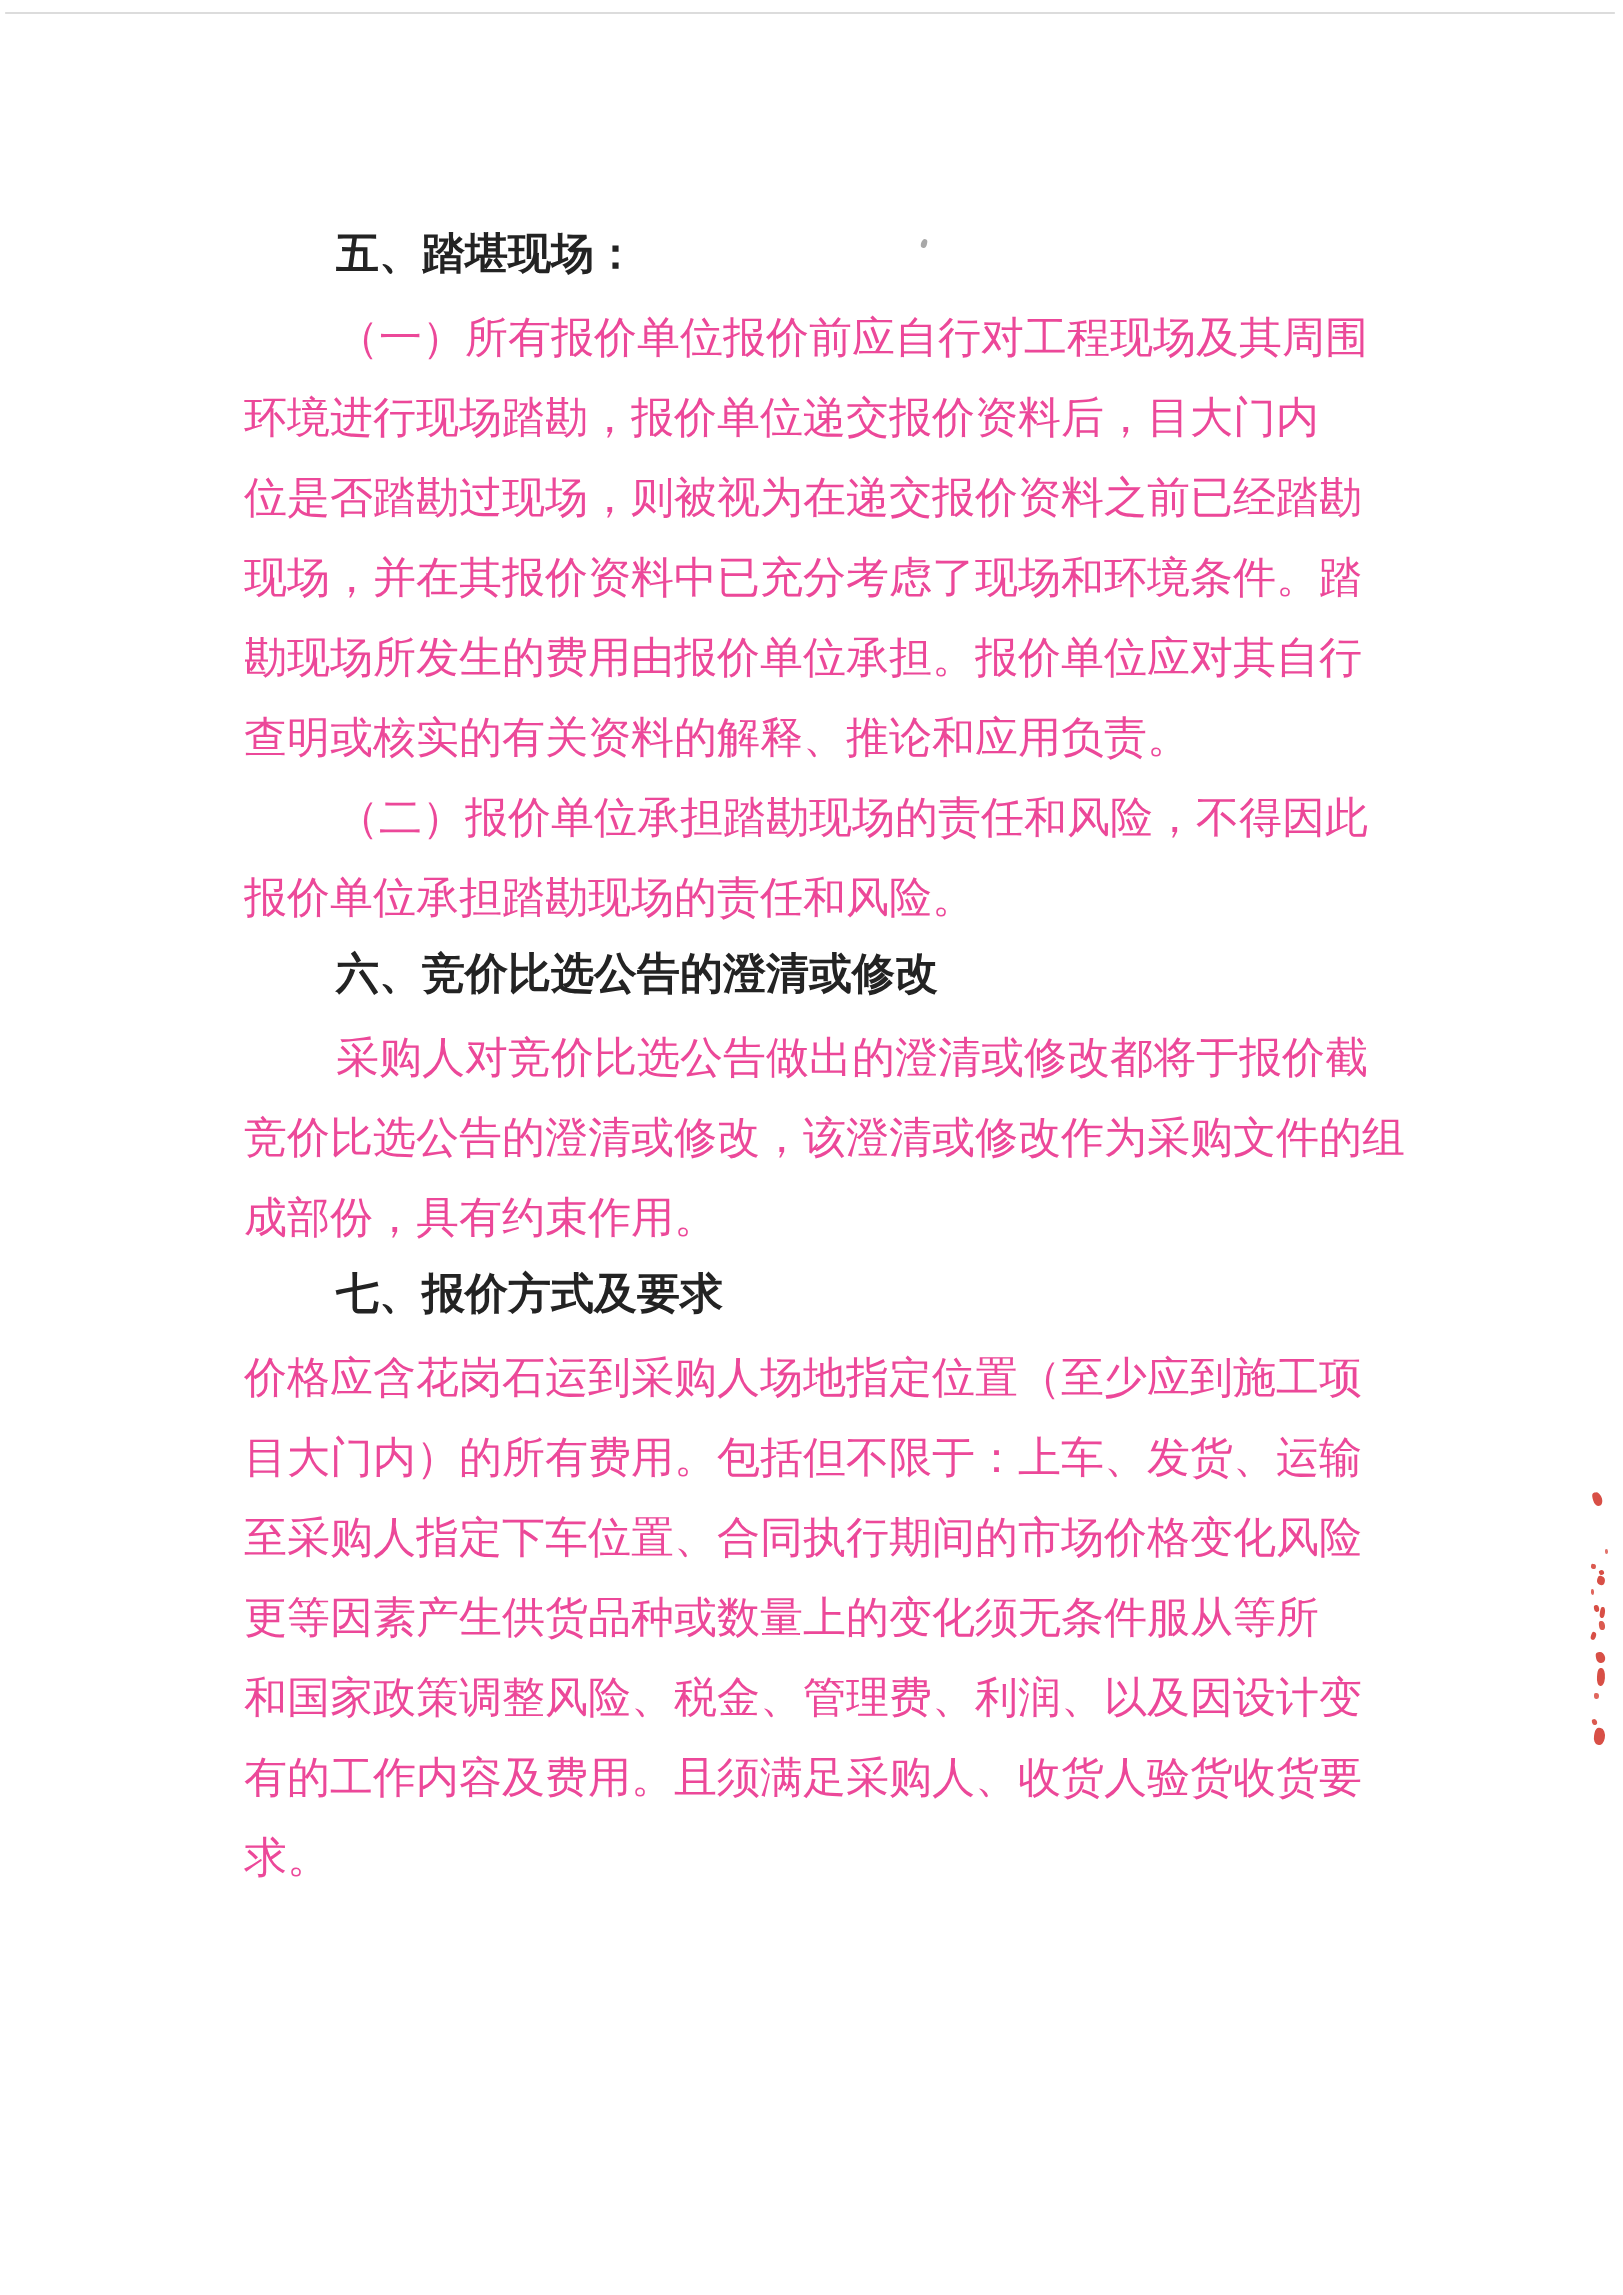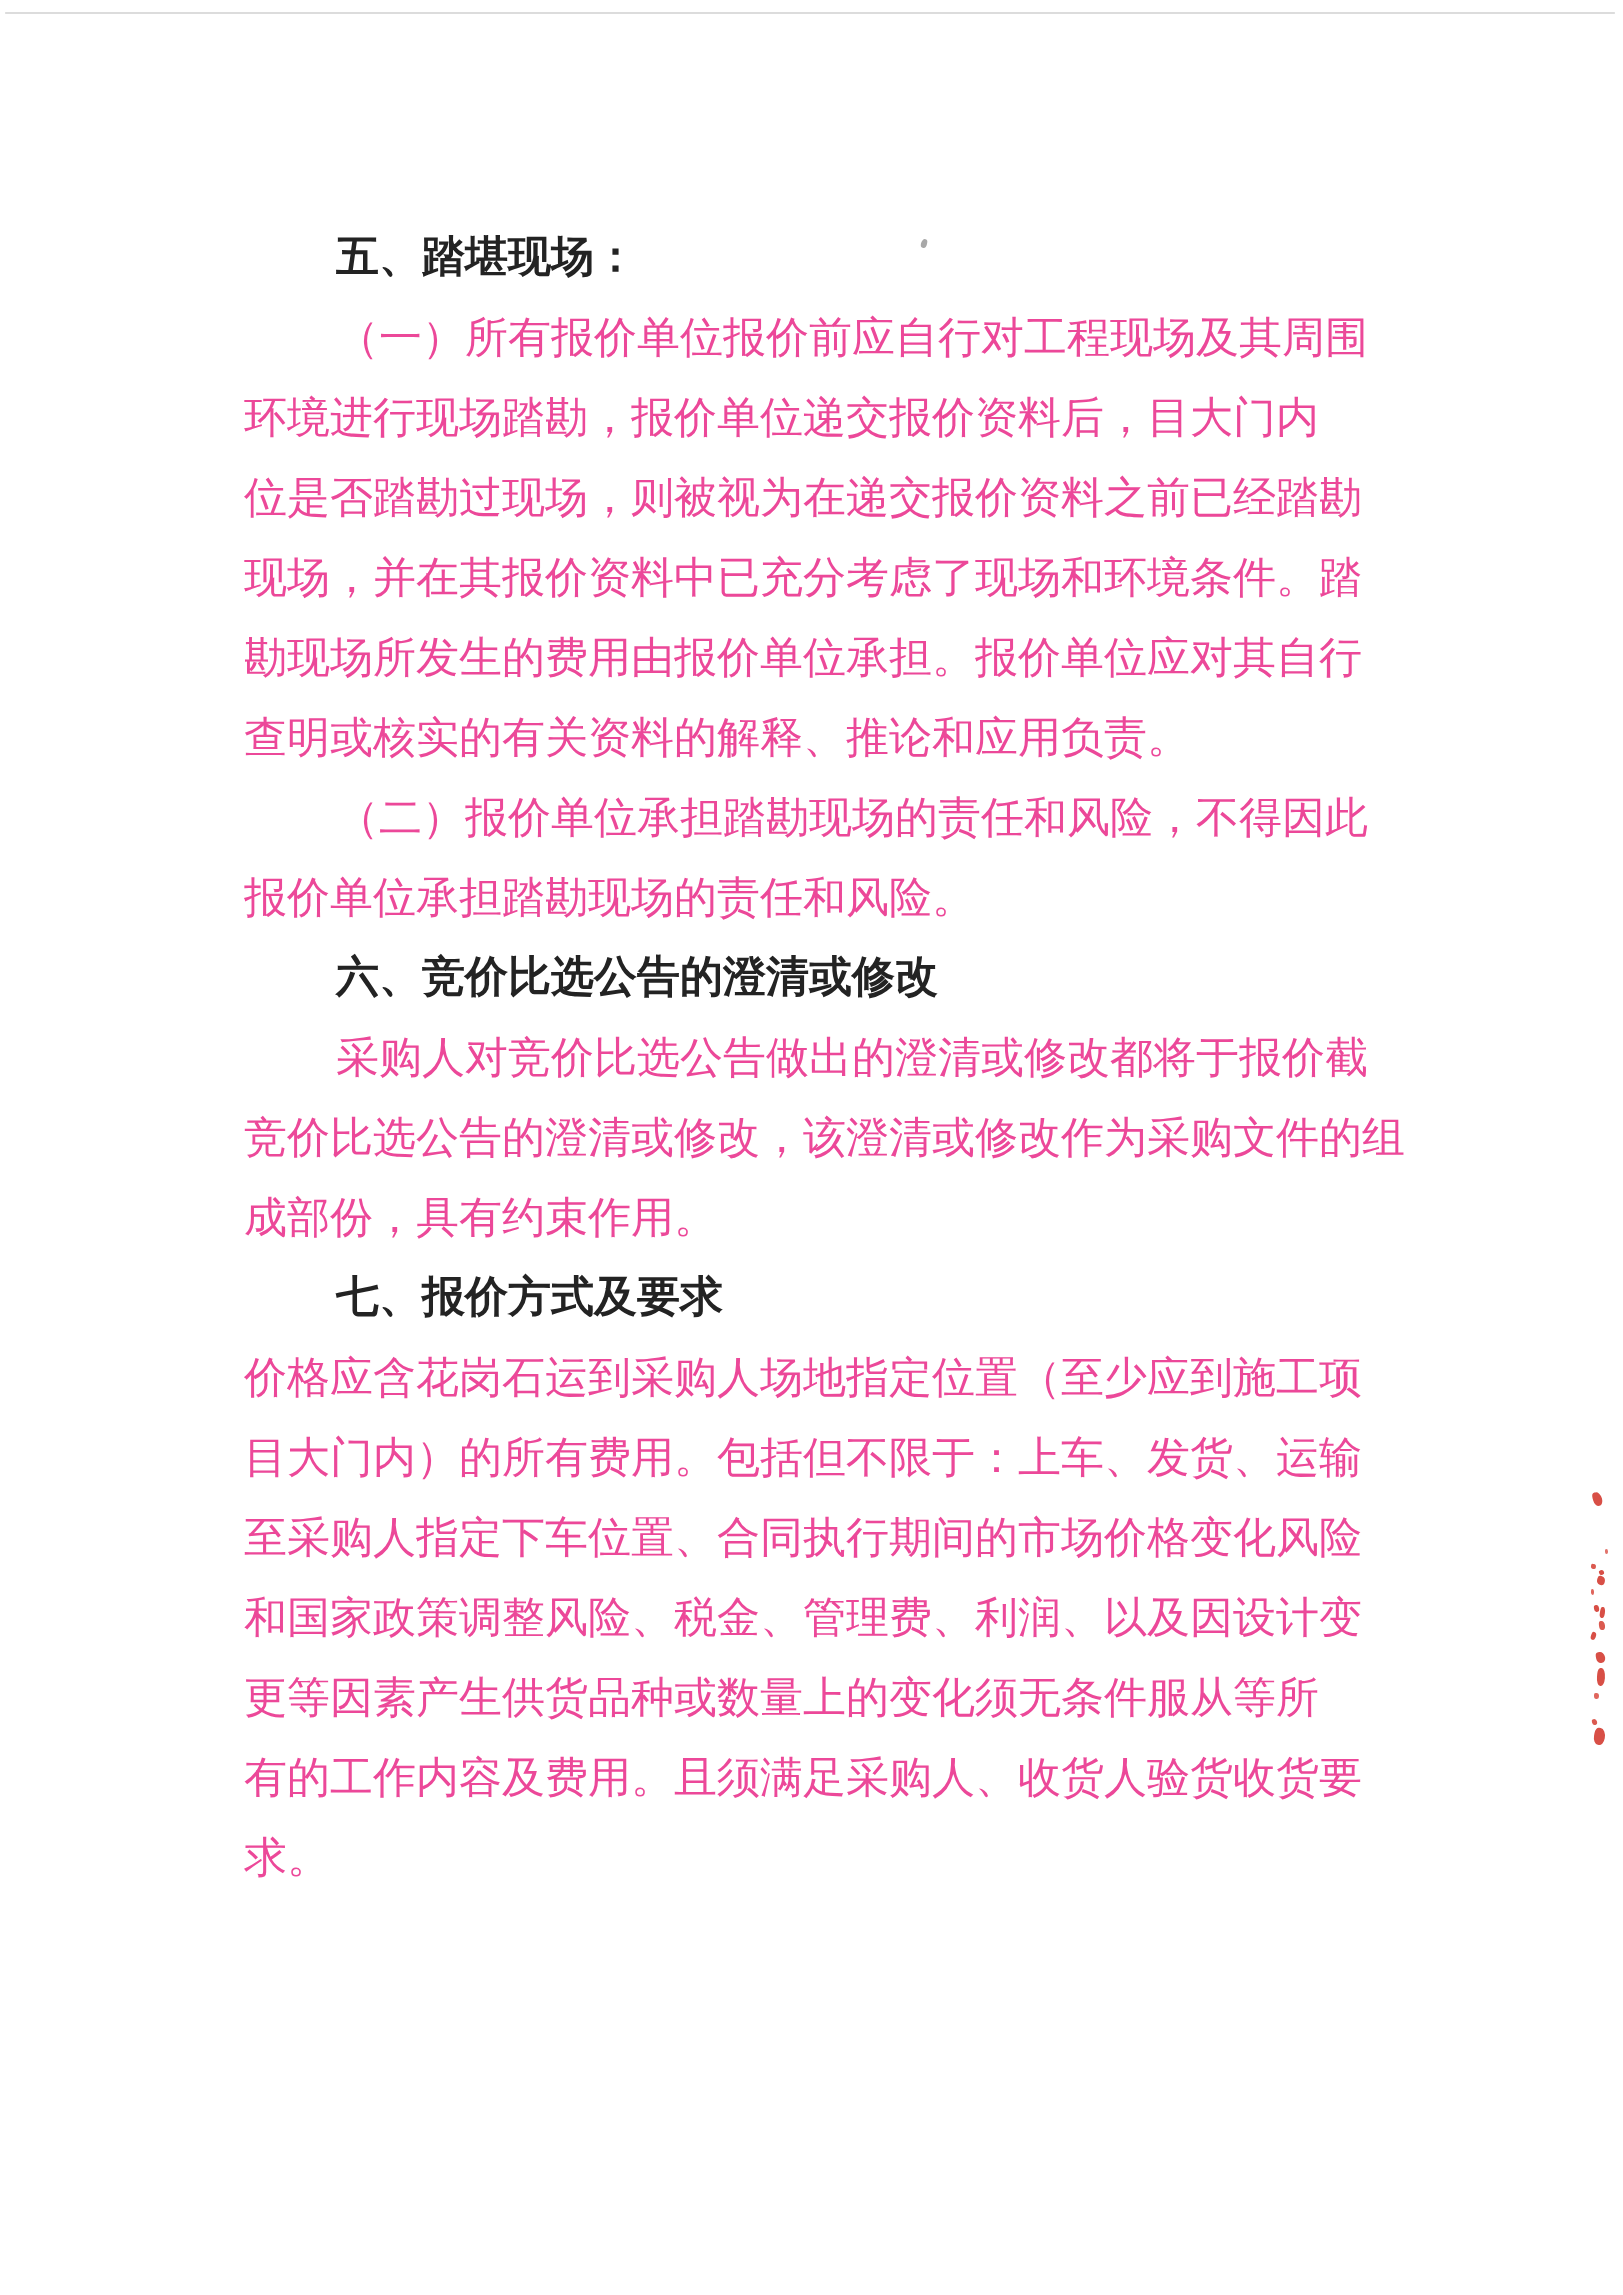--- a/index.html
+++ b/index.html
@@ -29,21 +29,21 @@
   .text-line {
     height: 80px;
     line-height: 80px;
     white-space: nowrap;
     font-size: 43px;
     letter-spacing: 0px;
     color: #ec4899;
     font-family: "DejaVu Serif", "Liberation Serif", serif;
   }
   .text-line.heading {
-    font-family: Liberation Serif, serif;
+    font-family: Liberation Mono, monospace;
     font-weight: bold;
     color: #232323;
   }
   .text-line.indent {
     padding-left: 92px;
   }
   .speck {
     position: absolute;
     left: 921px;
     top: 239px;
@@ -76,22 +76,22 @@
       <div class="text-line body indent">（二）报价单位承担踏勘现场的责任和风险，不得因此</div>
       <div class="text-line body">报价单位承担踏勘现场的责任和风险。</div>
       <div class="text-line heading indent">六、竞价比选公告的澄清或修改</div>
       <div class="text-line body indent">采购人对竞价比选公告做出的澄清或修改都将于报价截</div>
       <div class="text-line body">竞价比选公告的澄清或修改，该澄清或修改作为采购文件的组</div>
       <div class="text-line body">成部份，具有约束作用。</div>
       <div class="text-line heading indent">七、报价方式及要求</div>
       <div class="text-line body">价格应含花岗石运到采购人场地指定位置（至少应到施工项</div>
       <div class="text-line body">目大门内）的所有费用。包括但不限于：上车、发货、运输</div>
       <div class="text-line body">至采购人指定下车位置、合同执行期间的市场价格变化风险</div>
+      <div class="text-line body">更等因素产生供货品种或数量上的变化须无条件服从等所</div>
       <div class="text-line body">和国家政策调整风险、税金、管理费、利润、以及因设计变</div>
-      <div class="text-line body">更等因素产生供货品种或数量上的变化须无条件服从等所</div>
       <div class="text-line body">有的工作内容及费用。且须满足采购人、收货人验货收货要</div>
       <div class="text-line body">求。</div>
     </div>
   <div>
 
   <div class="seal-fragment" style="left: 1593px; top: 1492px; width: 9.2px; height: 14.4px; background: rgb(216, 79, 70); transform: rotate(-15deg);"></div>
       <div class="seal-fragment" style="left: 1605px; top: 1549px; width: 3.3px; height: 4.6px; background: rgb(226, 115, 107); transform: rotate(0deg);"></div>
       <div class="seal-fragment" style="left: 1591px; top: 1564px; width: 4.6px; height: 4.6px; background: rgb(219, 90, 80); transform: rotate(10deg);"></div>
       <div class="seal-fragment" style="left: 1599px; top: 1570px; width: 5.2px; height: 4.6px; background: rgb(216, 79, 70); transform: rotate(-20deg);"></div>
       <div class="seal-fragment" style="left: 1597px; top: 1576px; width: 7.8px; height: 9.2px; background: rgb(216, 79, 70); transform: rotate(15deg);"></div>

